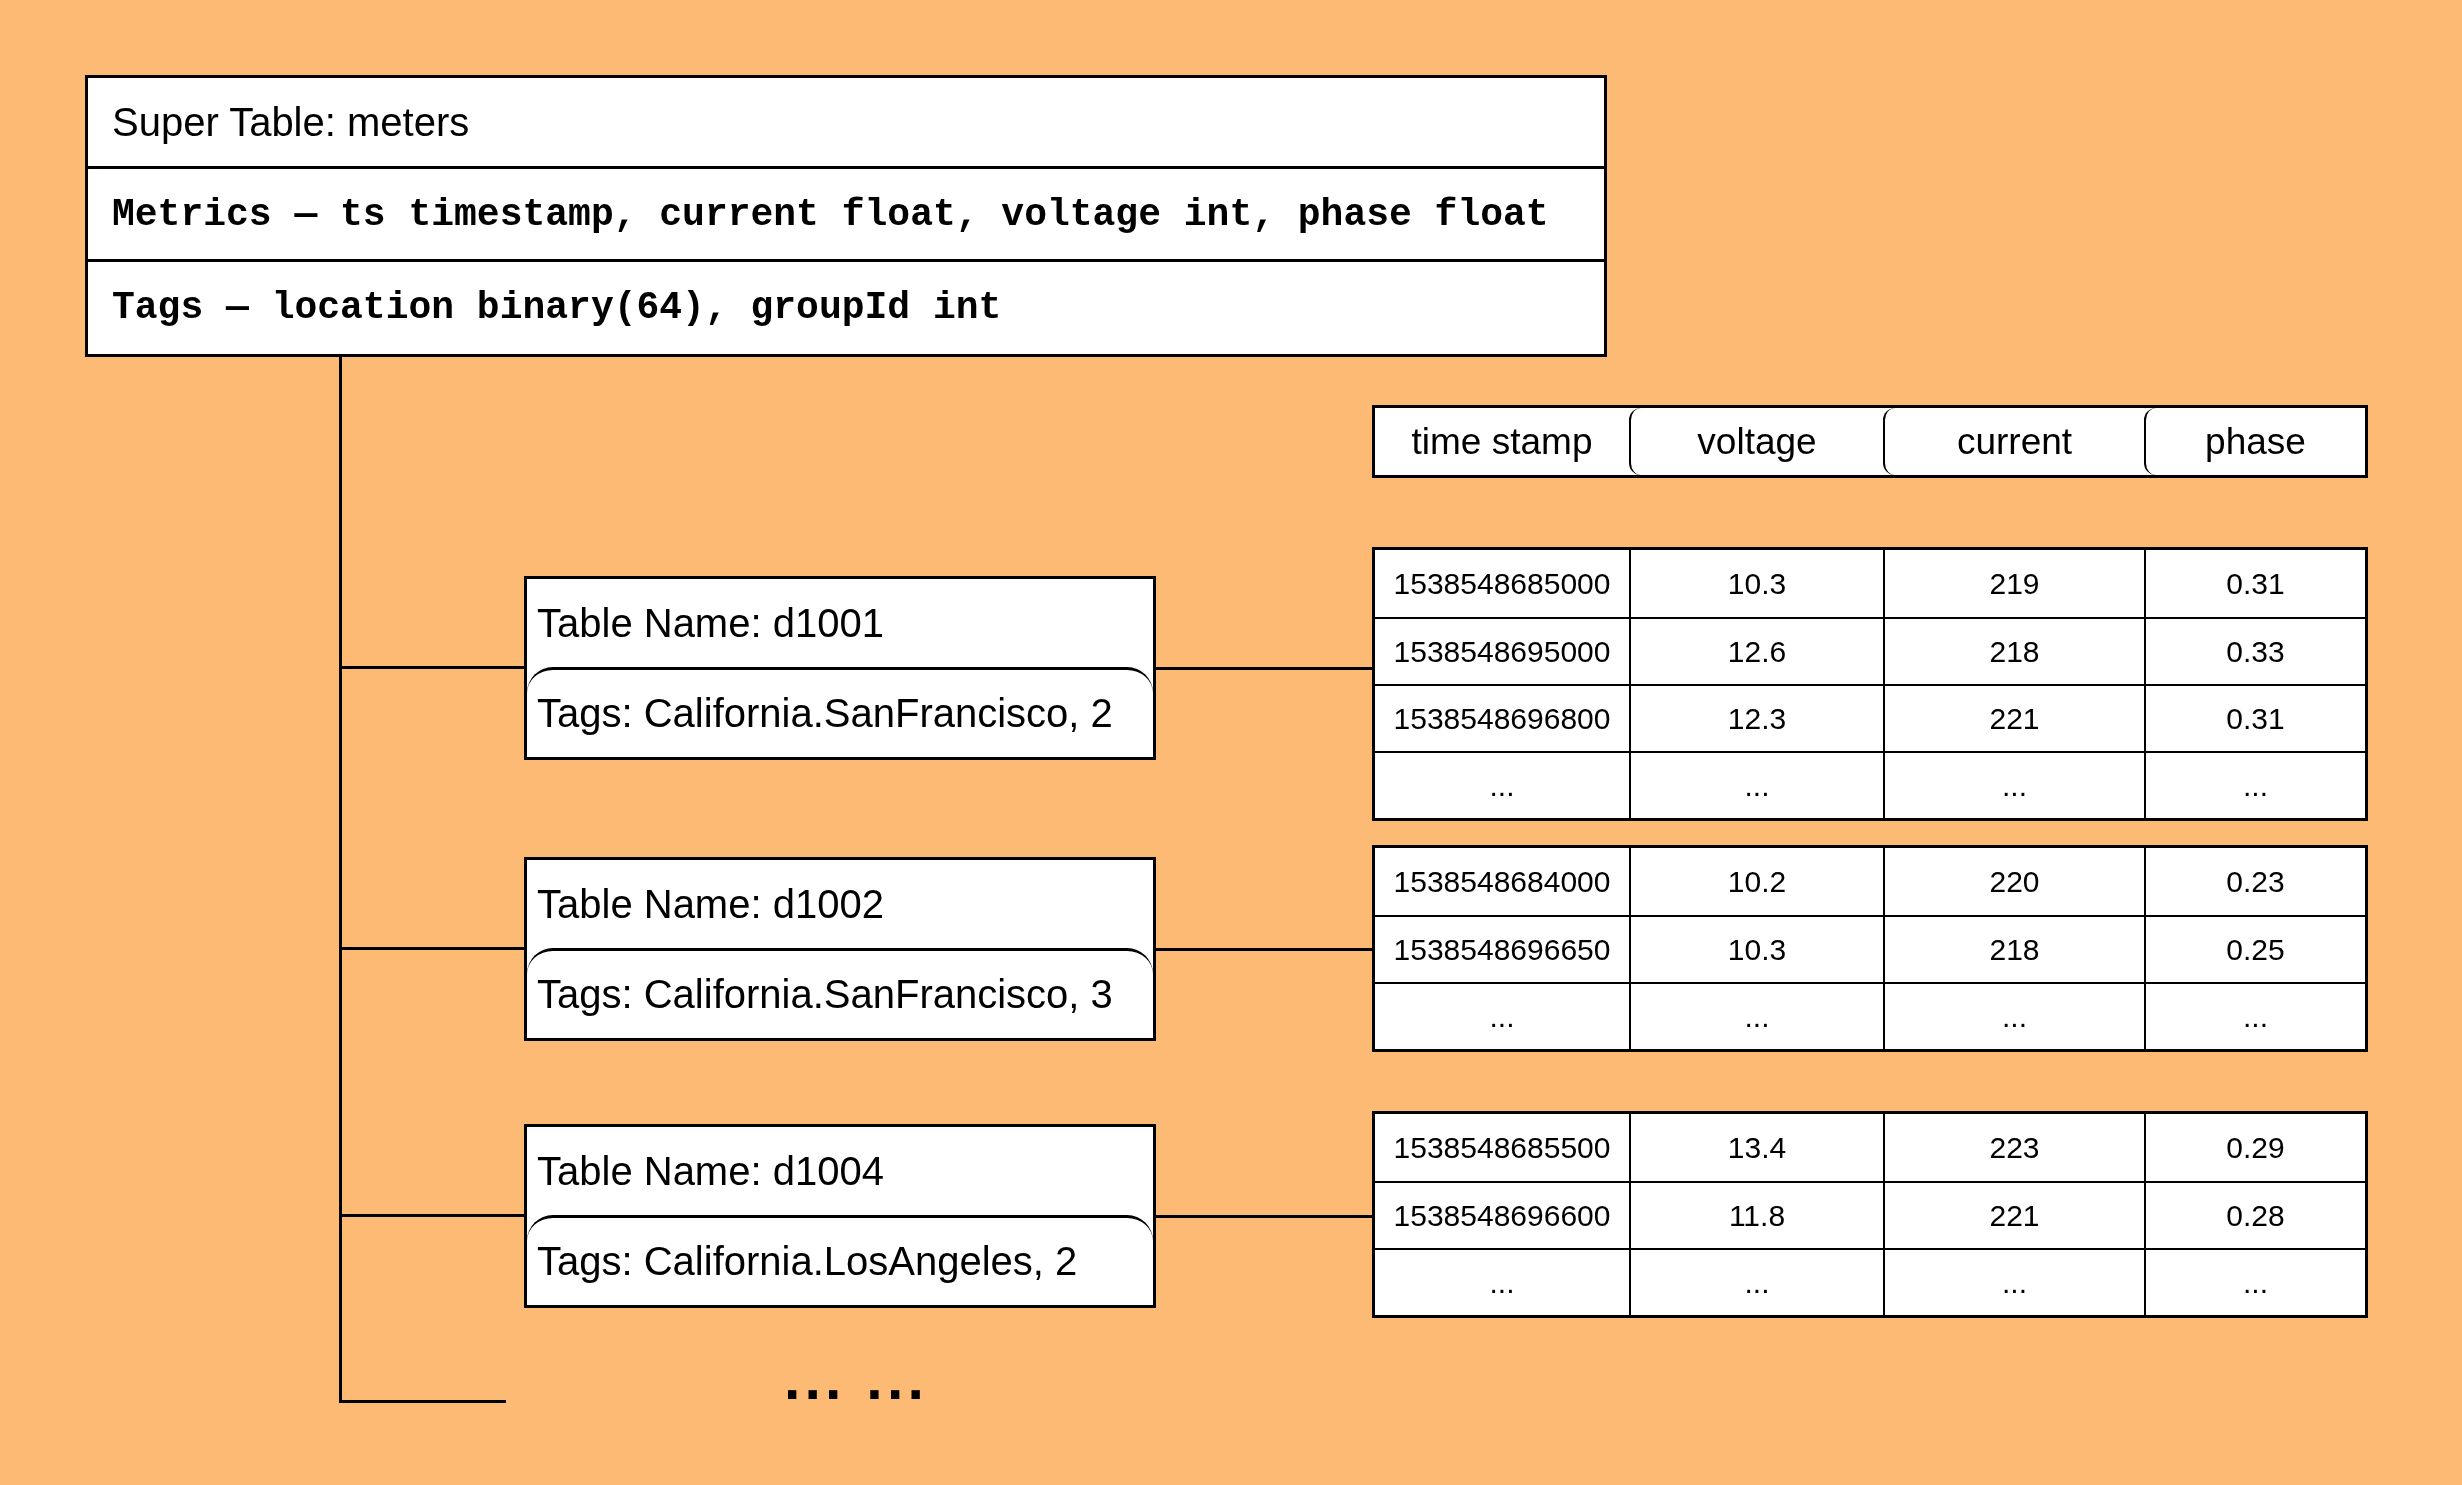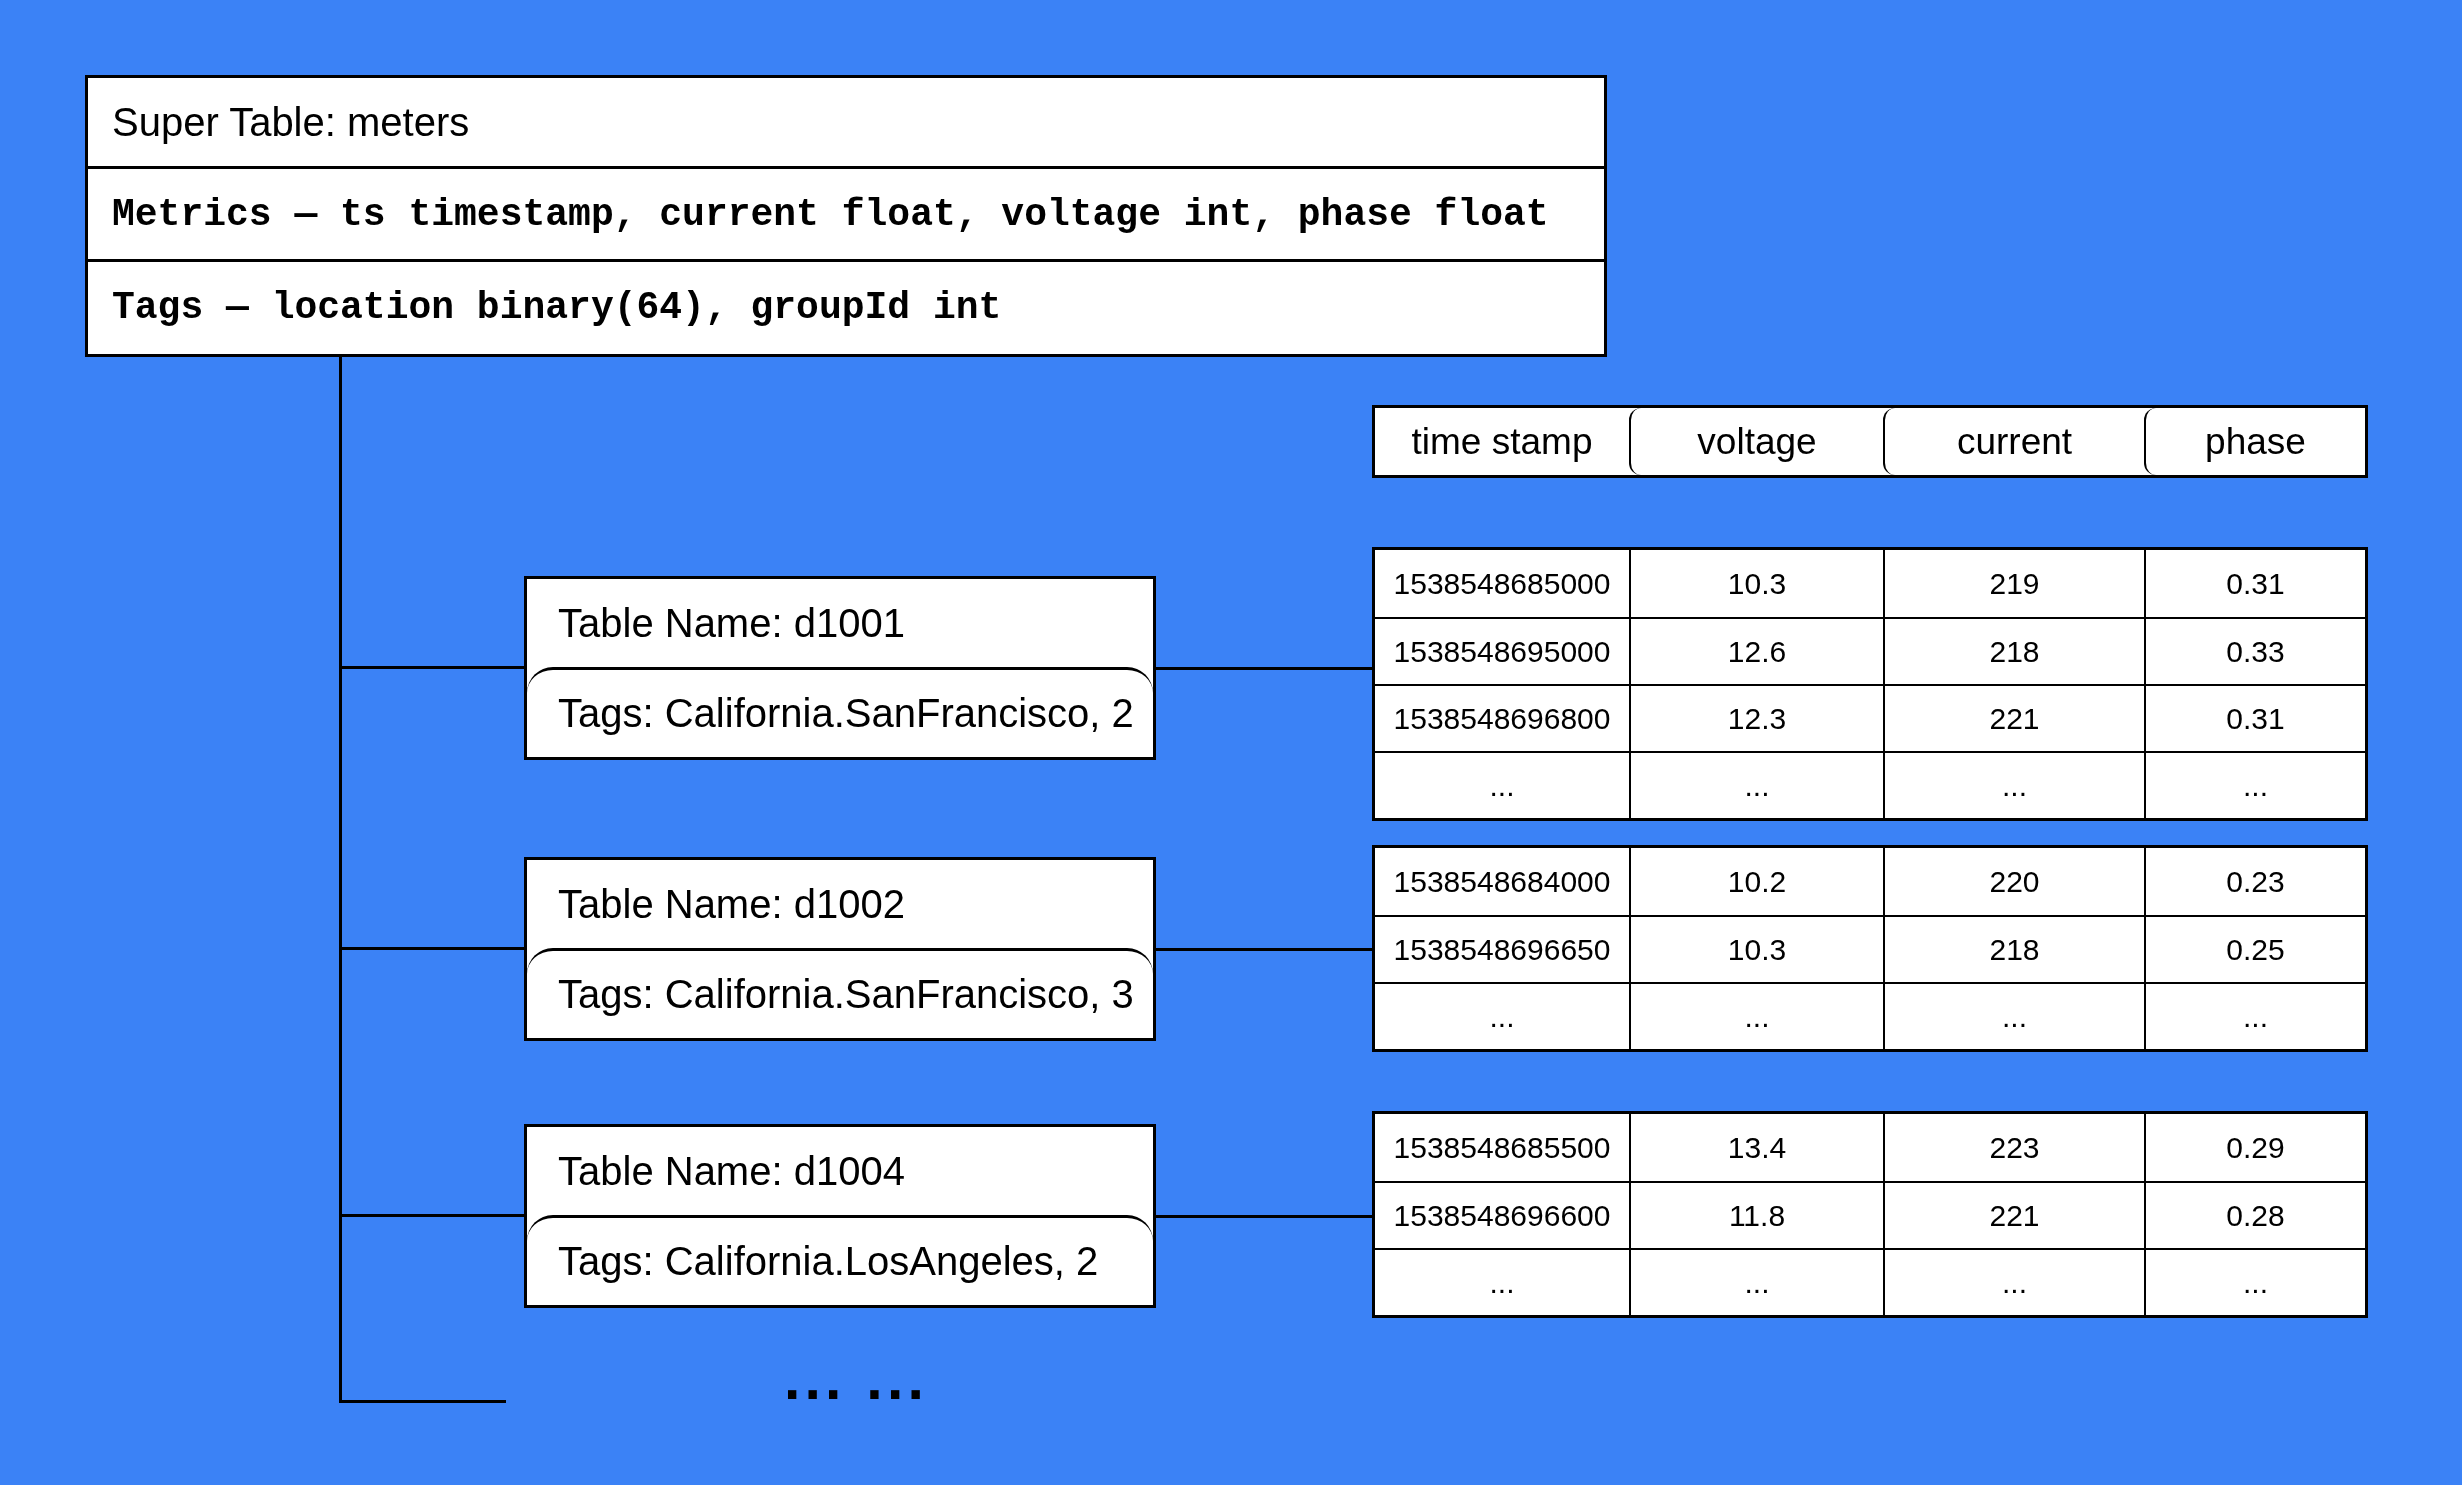--- a/index.html
+++ b/index.html
@@ -1,17 +1,17 @@
 <!DOCTYPE html>
 <html style="font-size:13.6px"><head>
 <meta charset="utf-8">
 <style>
   html,body{margin:0;padding:0;background:#ffffff;}
   .canvas{
-    position:relative;width:2462px;height:1486px;background:#3b82f6;
+    position:relative;width:2462px;height:1486px;background:#fdba74;
     font-family:"Liberation Sans","DejaVu Sans",sans-serif;color:#000;
     overflow:hidden;
   }
   
   .stable{
     position:absolute;left:85px;top:75px;width:1522px;height:282px;
     border:3.4px solid #000;box-sizing:border-box;background:#fff;
   }
   .stable-row{
     height:88px;display:flex;align-items:center;padding-left:24px;
@@ -20,21 +20,21 @@
   .stable-row.mono{
     font-family:"Liberation Mono","DejaVu Sans Mono",monospace;
     font-weight:bold;font-size:38px;height:93px;border-top:3.4px solid #000;
   }
   
   .nbox{
     position:absolute;left:524px;width:632px;height:184px;
     border:3.4px solid #000;box-sizing:border-box;background:#fff;
   }
   .nrow{
-    height:88px;display:flex;align-items:center;padding-left:31px;
+    height:88px;display:flex;align-items:center;padding-left:10px;
     font-size:40px;box-sizing:border-box;
   }
   .nrow.bt{height:89px;border-top:3.4px solid #000;border-radius:26px;}
   
   .dtable{
     position:absolute;left:1372px;width:996px;
     border:3.4px solid #000;box-sizing:border-box;background:#fff;
     display:grid;grid-template-columns:254px 254px 261px 1fr;
     grid-auto-rows:67px;
   }

